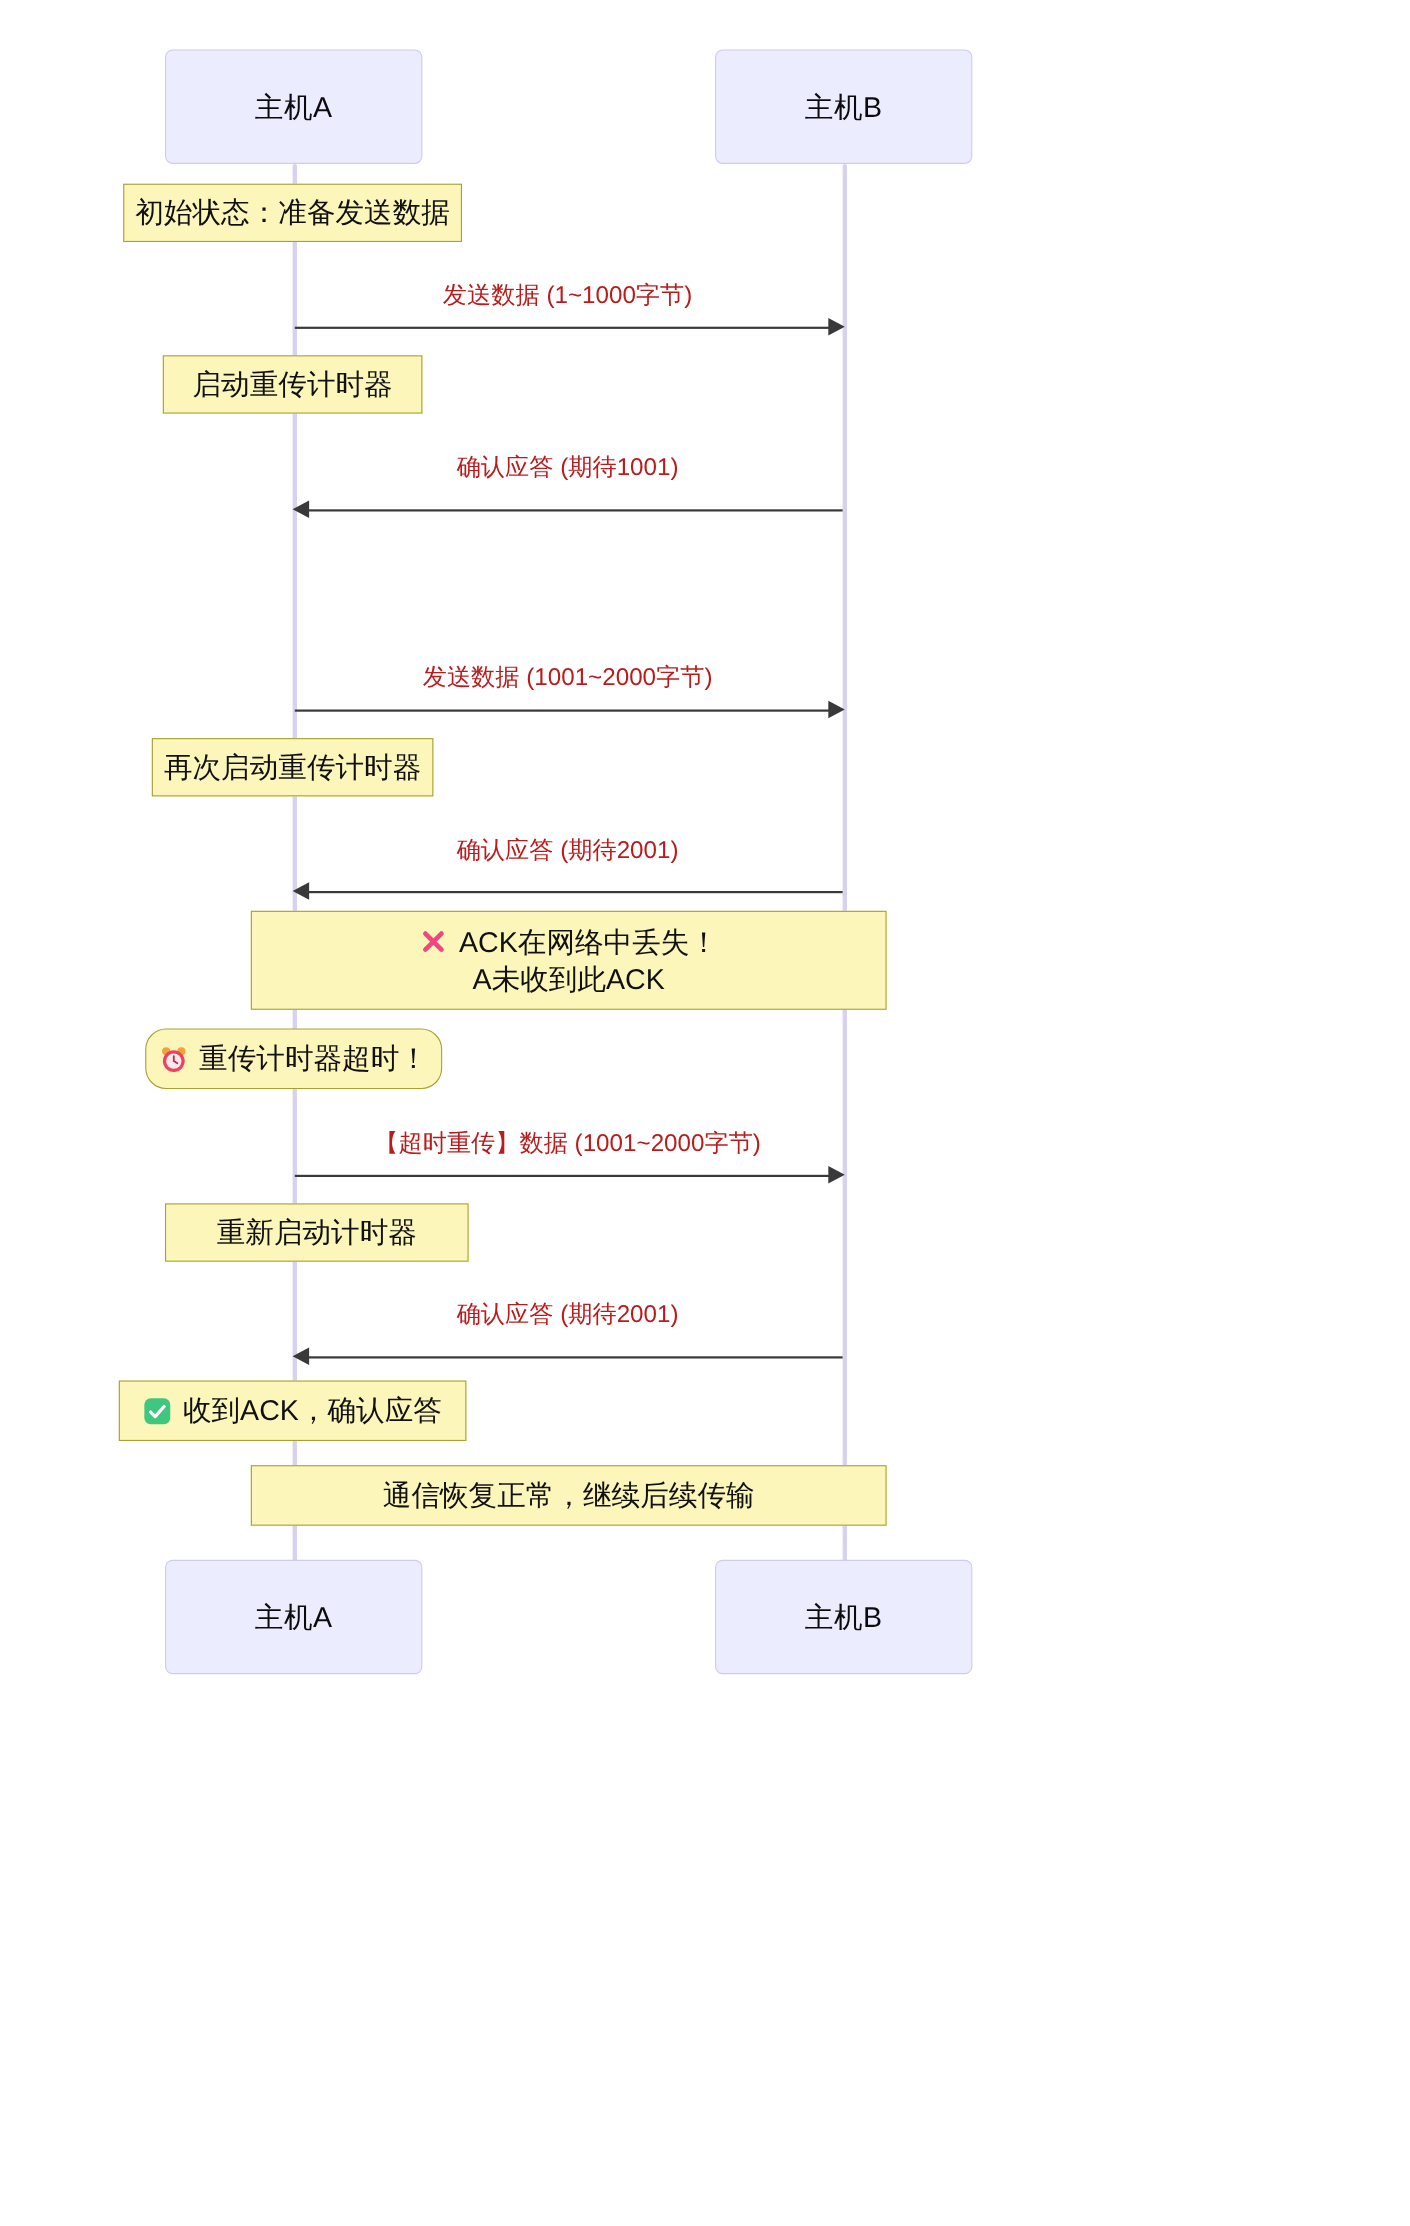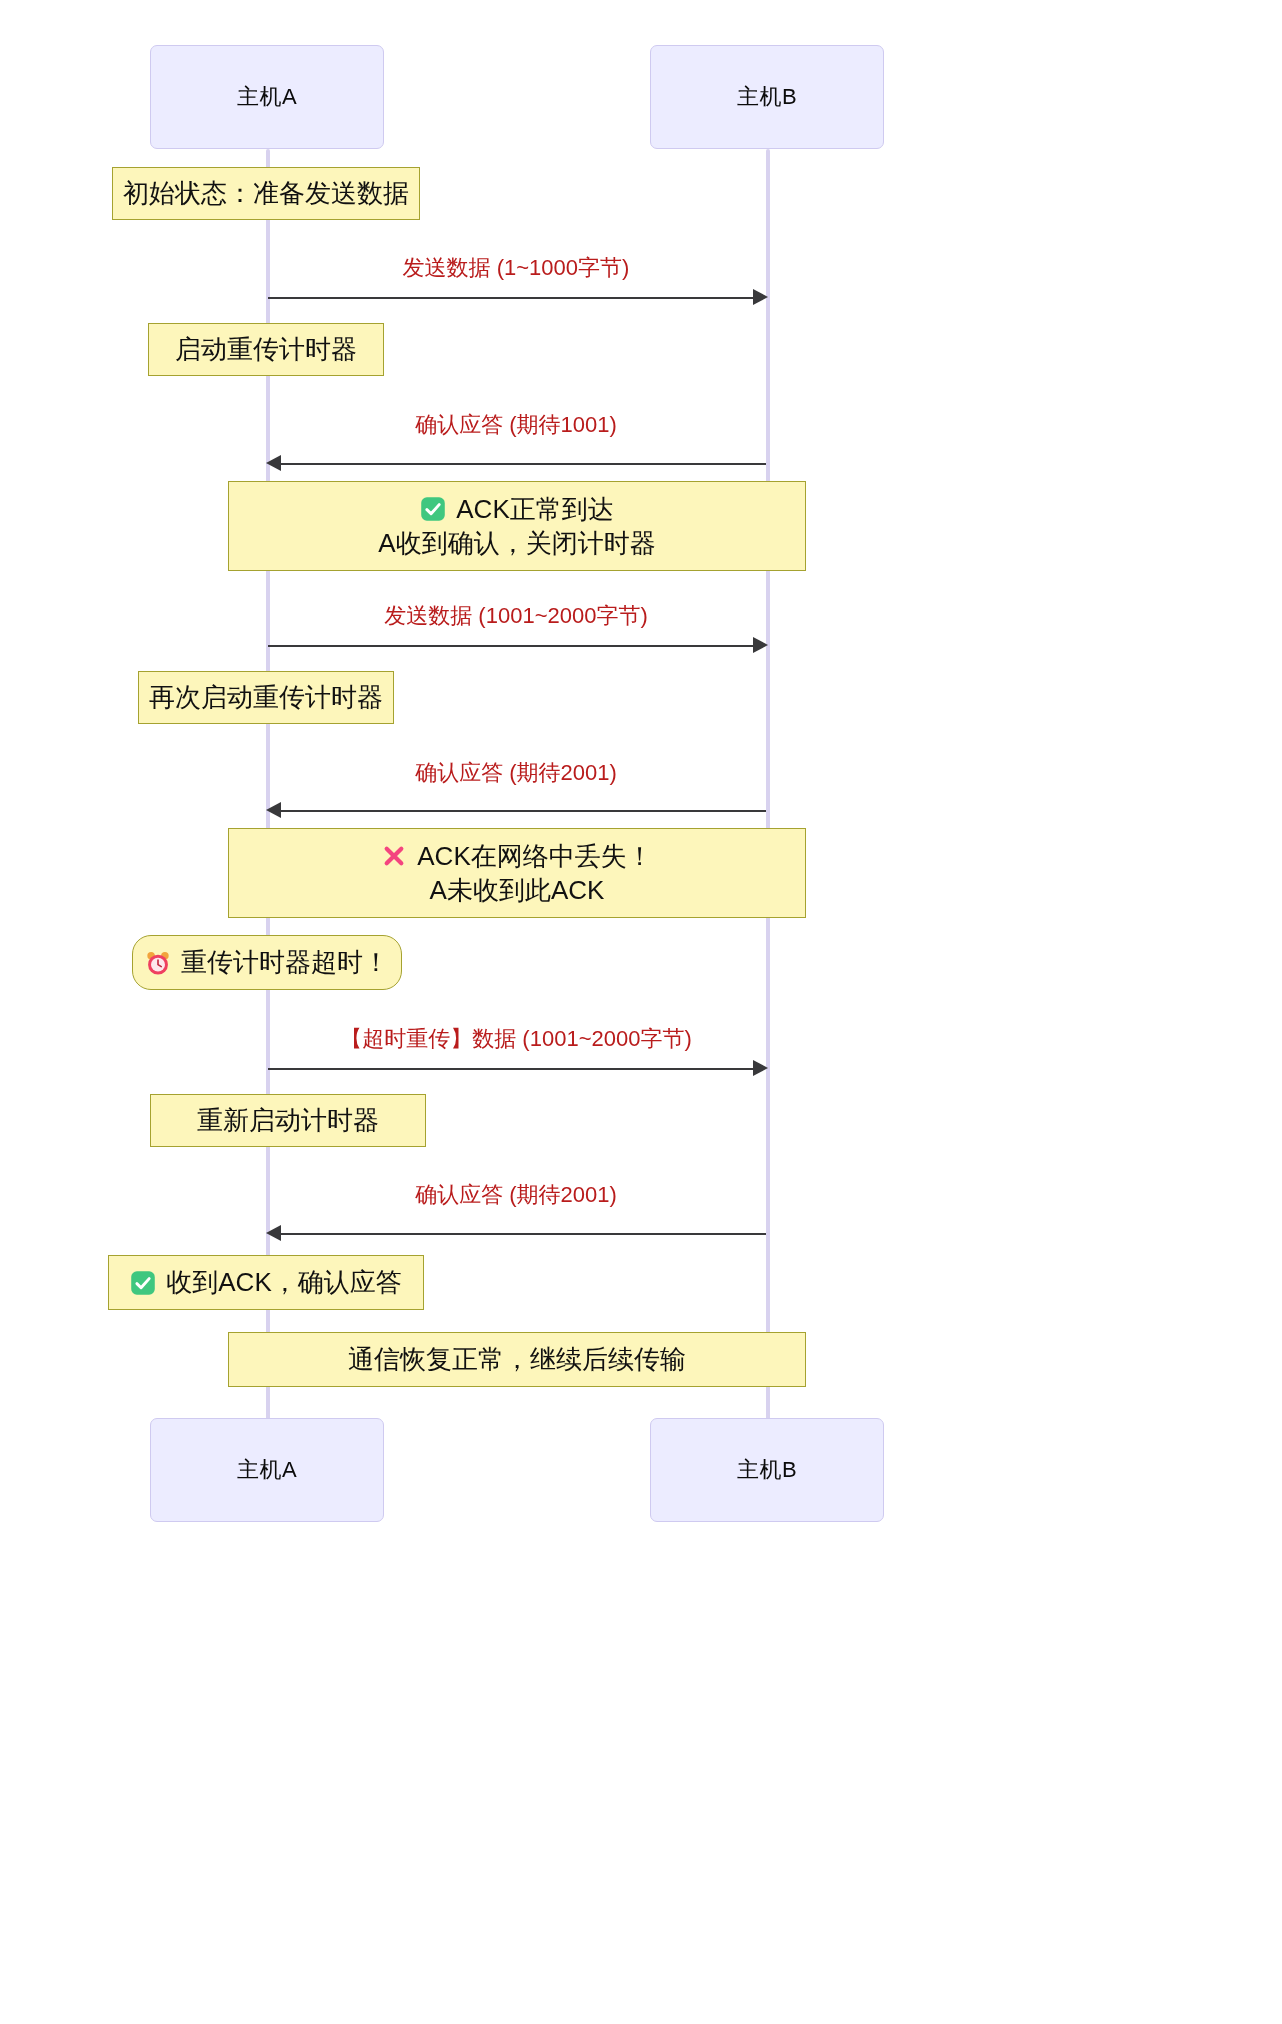--- a/index.html
+++ b/index.html
@@ -32,21 +32,21 @@
   .actor-box {
     position: absolute;
     box-sizing: border-box;
     background: #ececff;
     border: 1.6px solid #cfcaf0;
     border-radius: 7px;
     display: flex;
     align-items: center;
     justify-content: center;
     color: #0b0b0b;
-    font-size: 22px;
+    font-size: 26px;
     letter-spacing: 0.5px;
   }
 
   
   .note {
     position: absolute;
     box-sizing: border-box;
     background: #fdf6bb;
     border: 1.8px solid #a5a230;
     color: #111111;
@@ -135,34 +135,20 @@
       <span>启动重传计时器</span>
     </div>
   </div>
 
   <div class="msg-label" style="left:516px; top:410px;">
     <span>确认应答 (期待1001)</span>
   </div>
   <div class="msg-line" style="left:278px; top:463px; width:488px;"></div>
   <div class="arrow-head left" style="left:266px; top:455px;"></div>
 
-  <div class="note" style="left:228px; top:481px; width:578px; height:90px;">
-    <div class="note-line">
-      <span class="emoji">
-        <svg width="26" height="26" viewBox="0 0 32 32">
-          <rect x="1.5" y="1.5" width="29" height="29" rx="7" fill="#3fc77f"></rect>
-          <path d="M8.5 16.8 L13.6 21.9 L23.6 10.6" fill="none" stroke="#ffffff" stroke-width="3.6" stroke-linecap="round" stroke-linejoin="round"></path>
-        </svg>
-      </span>
-      <span>ACK正常到达</span>
-    </div>
-    <div class="note-line">
-      <span>A收到确认，关闭计时器</span>
-    </div>
-  </div>
 
   <div class="msg-label" style="left:516px; top:601px;">
     <span>发送数据 (1001~2000字节)</span>
   </div>
   <div class="msg-line" style="left:268px; top:645px; width:488px;"></div>
   <div class="arrow-head right" style="left:753px; top:637px;"></div>
 
   <div class="note" style="left:138px; top:671px; width:256px; height:53px;">
     <div class="note-line">
       <span>再次启动重传计时器</span>

